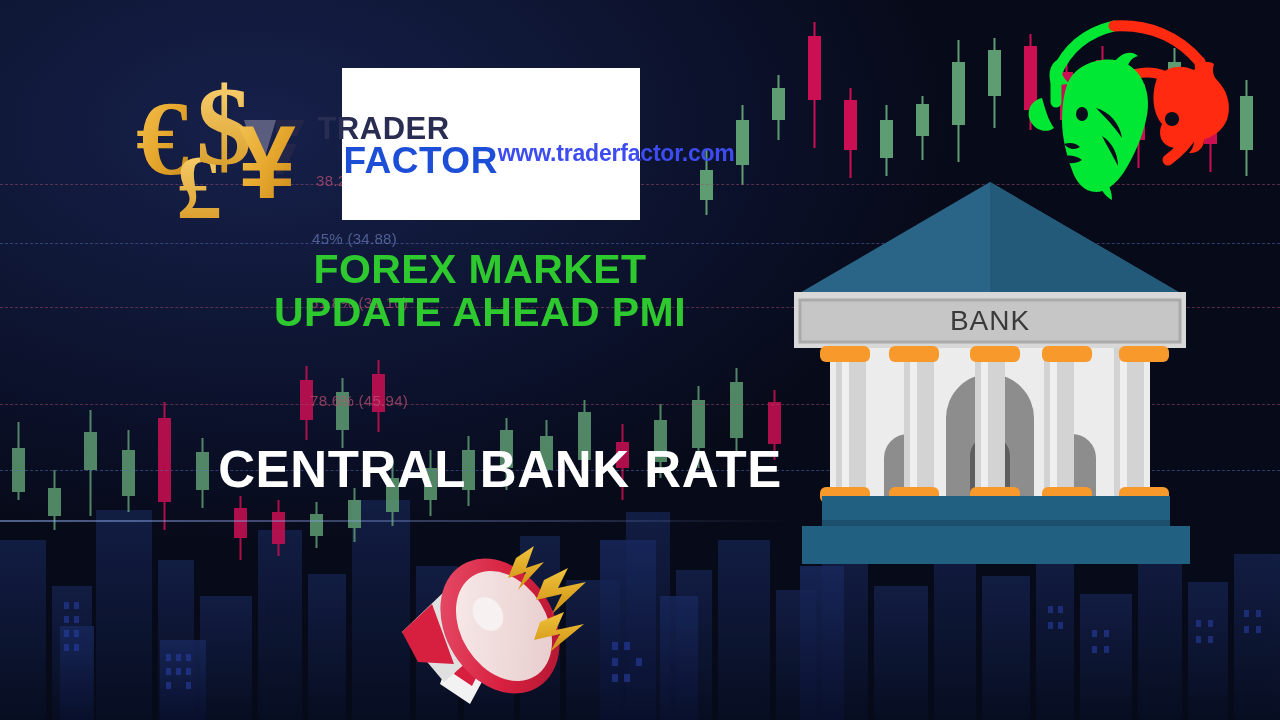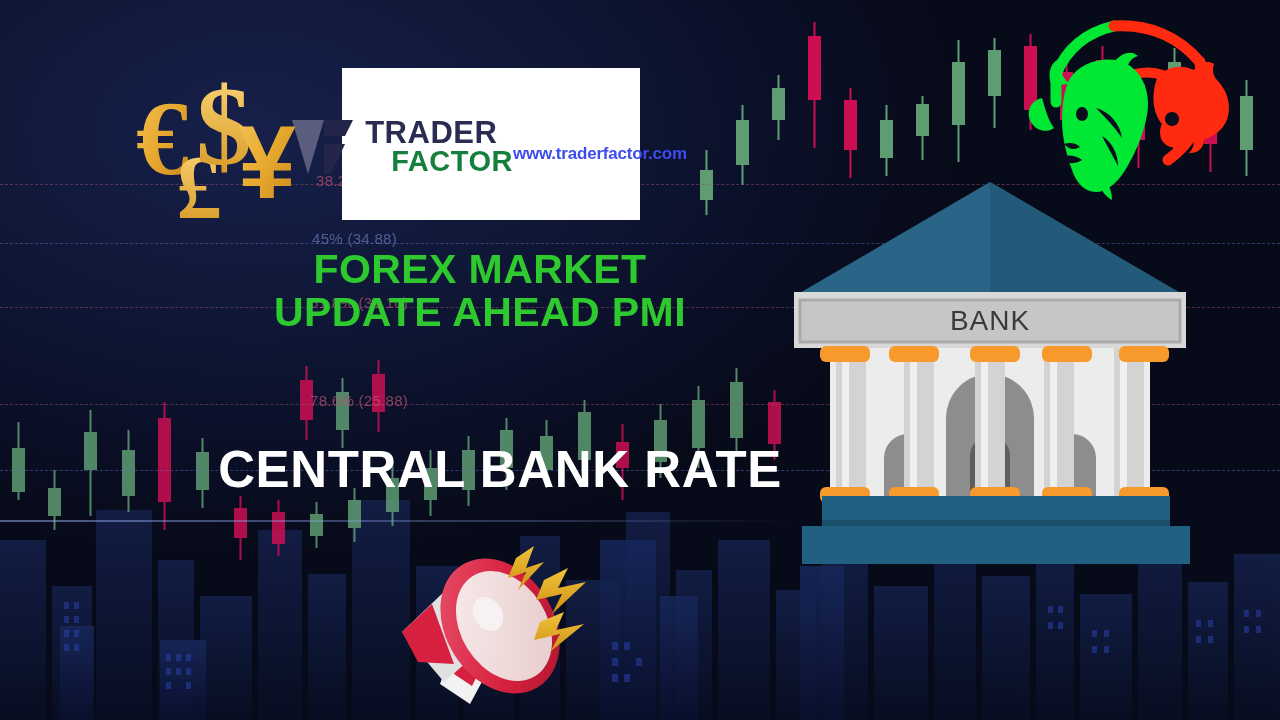--- a/index.html
+++ b/index.html
@@ -56,23 +56,23 @@
     align-items:center; justify-content:center;
     padding-top:6px;
   }
   #logo-row { display:flex; align-items:center; gap:12px; margin-left:-4px; }
   #logo-mark { width:62px; height:58px; flex:none; }
   #logo-words {
     display:flex; flex-direction:column; line-height:.93;
     font-weight:700; letter-spacing:.5px;
   }
   #logo-words .l1 { font-size:31px; color:#2a2d52; }
-  #logo-words .l2 { font-size:29px; color:#15803d; padding-left:26px; }
+  #logo-words .l2 { font-size:37px; color:#1d4ed8; padding-left:26px; }
   #logo-url {
-    margin-top:13px; font-size:17px; font-weight:700;
+    margin-top:13px; font-size:23px; font-weight:700;
     color:#3d4cf0; letter-spacing:-.2px;
   }
 
   
   #headline-green {
     position:absolute; left:160px; top:248px; width:640px; z-index:25;
     text-align:center;
     font-size:41px; font-weight:700; line-height:1.04;
     letter-spacing:.4px;
     color:#2ec92e;
@@ -357,21 +357,21 @@
 
   <div class="fibline" style="top:184px"></div>
   <div class="fibline blue" style="top:243px"></div>
   <div class="fibline" style="top:307px"></div>
   <div class="fibline" style="top:404px"></div>
   <div class="fibline blue" style="top:470px"></div>
 
   <div class="fiblabel" style="left:316px; top:172px">38.2%</div>
   <div class="fiblabel blue" style="left:312px; top:230px">45% (34.88)</div>
   <div class="fiblabel" style="left:310px; top:294px">61.8% (31.10)</div>
-  <div class="fiblabel" style="left:310px; top:392px">78.6% (25.88)</div>
+  <div class="fiblabel" style="left:310px; top:392px">78.6% (45.94)</div>
 
   <div id="glowline"></div>
 
   <svg id="currency" viewBox="0 0 190 176" aria-hidden="true">
     <defs>
       <linearGradient id="gold" x1="0" y1="0" x2="1" y2="1">
         <stop offset="0%" stop-color="#f3c659"></stop>
         <stop offset="48%" stop-color="#e8a92f"></stop>
         <stop offset="100%" stop-color="#c58518"></stop>
       </linearGradient>

